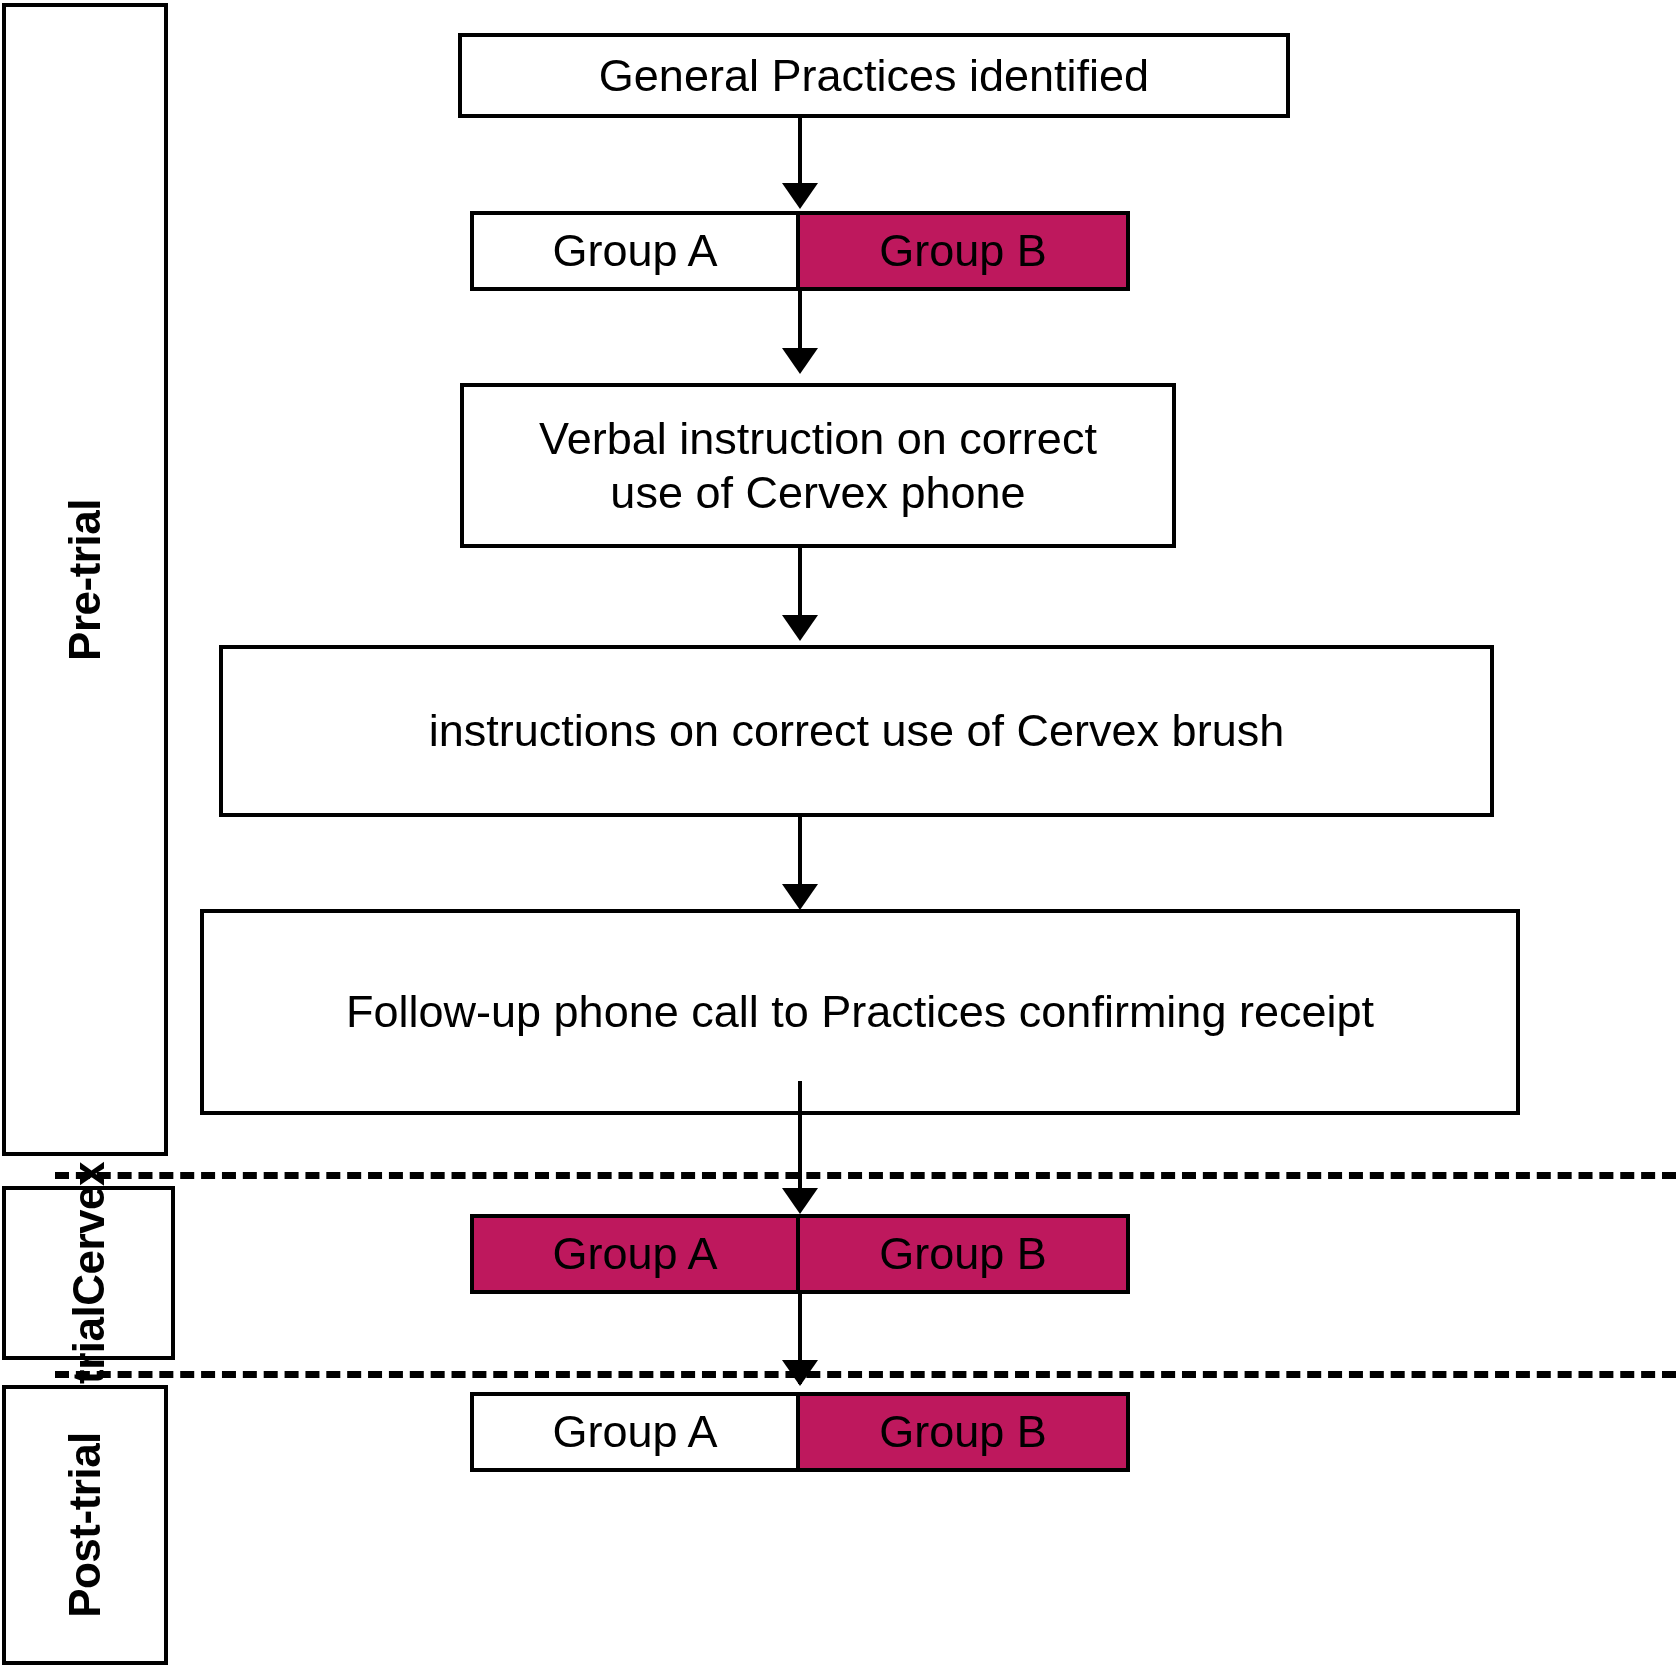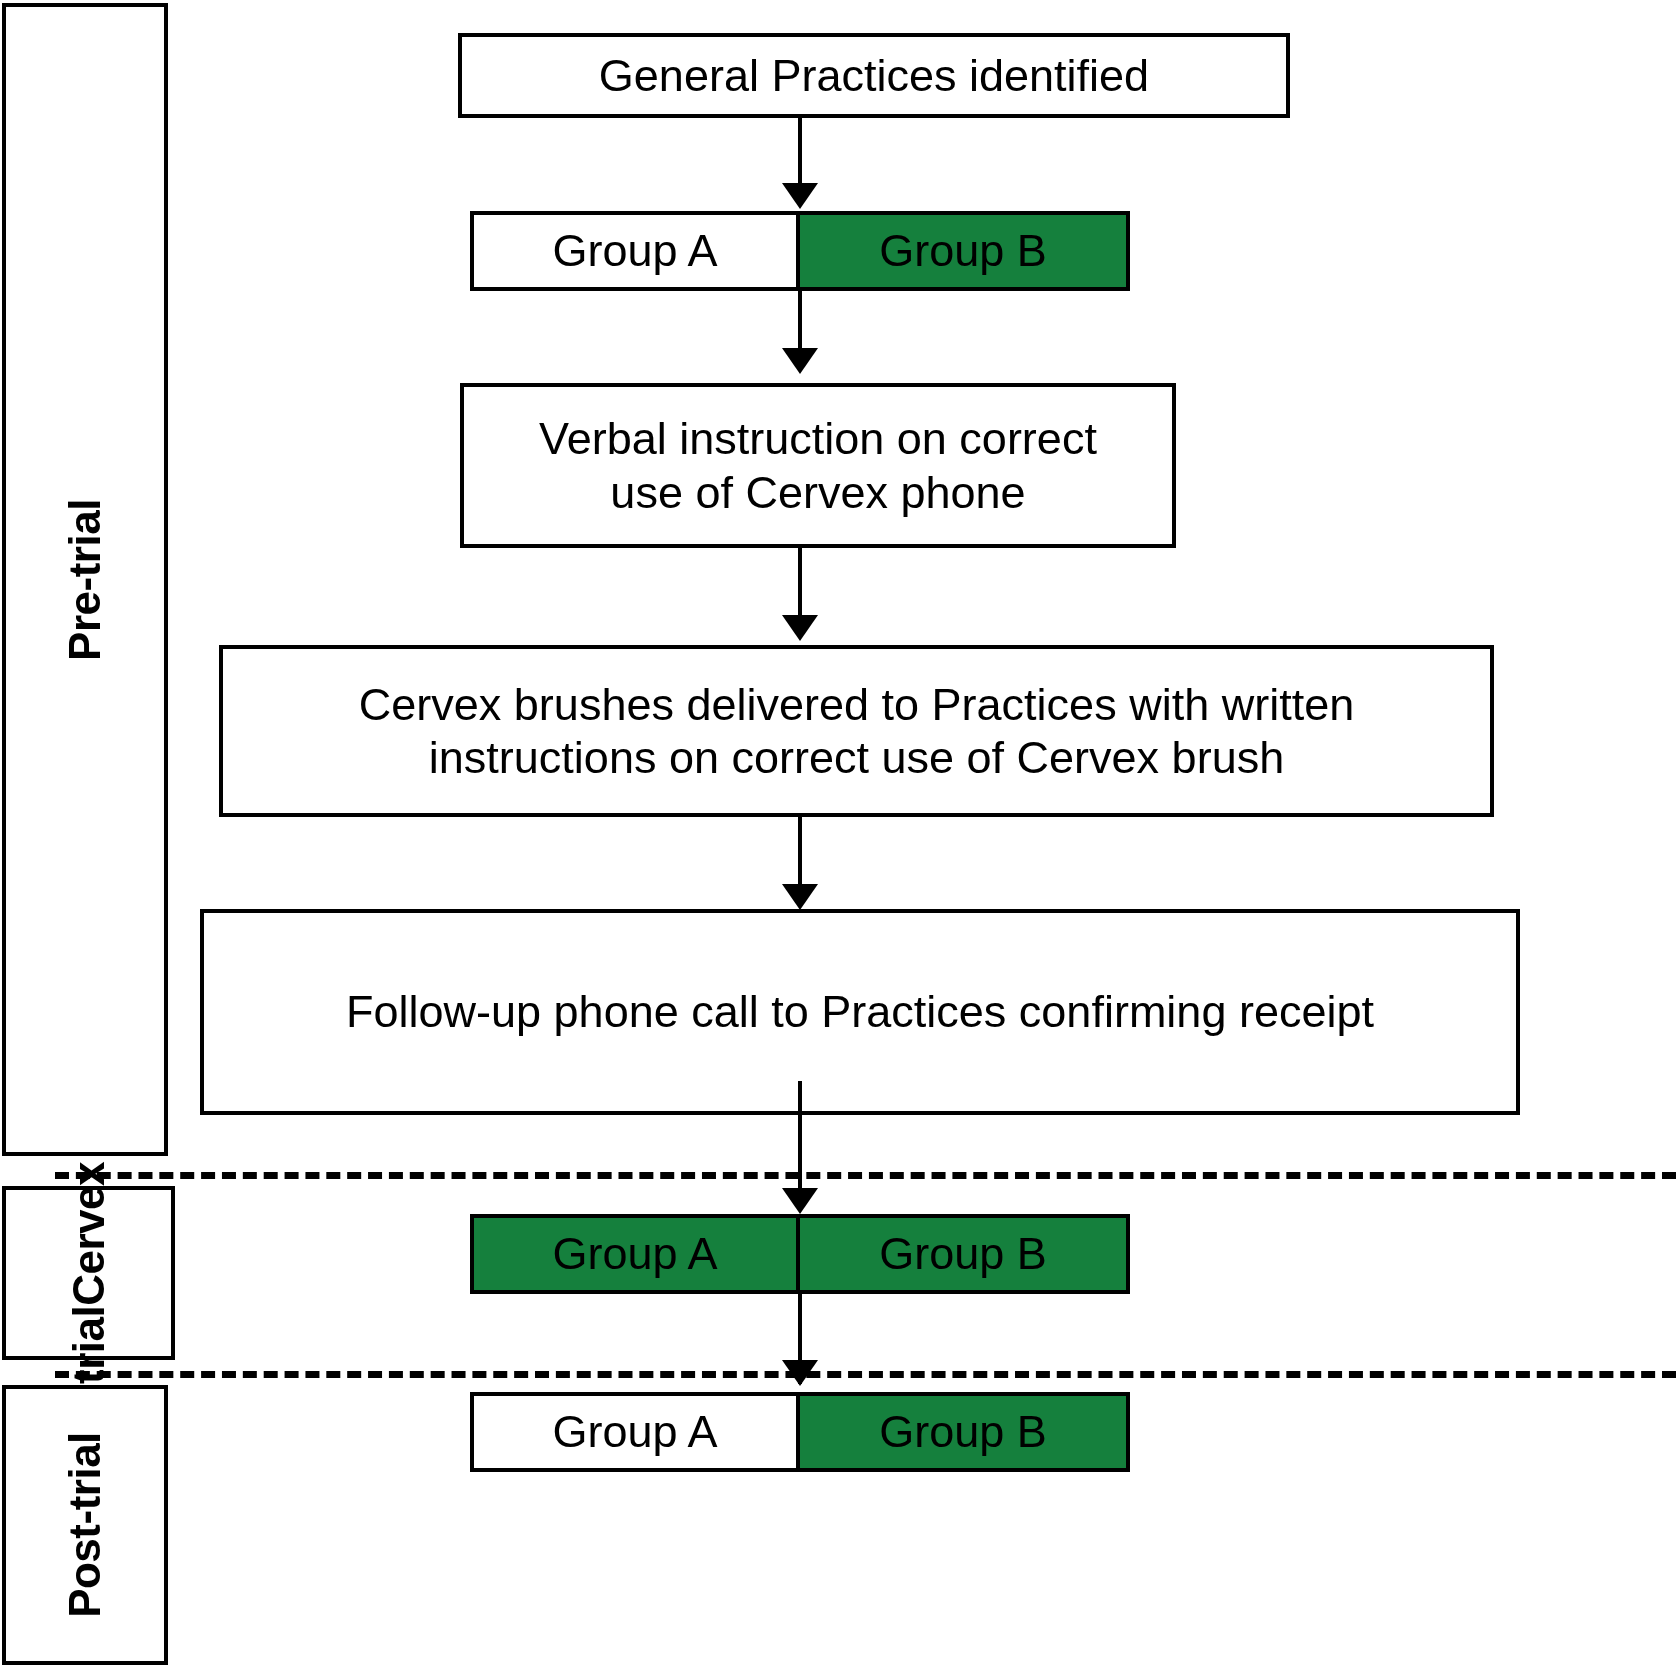--- a/index.html
+++ b/index.html
@@ -82,21 +82,21 @@
     flex: 1 1 50%;
     display: flex;
     align-items: center;
     justify-content: center;
     font-size: 45px;
     box-sizing: border-box;
   }
   .group-half.left {
     border-right: 4px solid #000;
   }
-  .shaded { background: #15803d; }
+  .shaded { background: #be185d; }
   .plain  { background: #ffffff; }
 
   
   .arrow-line {
     position: absolute;
     width: 4px;
     background: #000;
   }
   .arrow-head {
     position: absolute;
@@ -155,21 +155,20 @@
 
   <div class="proc-box" style="left:460px; top:383px; width:716px; height:165px; flex-direction:column;">
     <div>Verbal instruction on correct</div>
     <div>use of Cervex phone</div>
   </div>
 
   <div class="arrow-line" style="left:798px; top:548px; height:72px;"></div>
   <div class="arrow-head" style="left:782px; top:615px;"></div>
 
   <div class="proc-box" style="left:219px; top:645px; width:1275px; height:172px; flex-direction:column;">
-    <div>Cervex brushes delivered to Practices with written</div>
     <div>instructions on correct use of Cervex brush</div>
   </div>
 
   <div class="arrow-line" style="left:798px; top:817px; height:72px;"></div>
   <div class="arrow-head" style="left:782px; top:884px;"></div>
 
   <div class="proc-box" style="left:200px; top:909px; width:1320px; height:206px; flex-direction:column;">
     <div>Follow-up phone call to Practices confirming receipt</div>
   </div>
 

